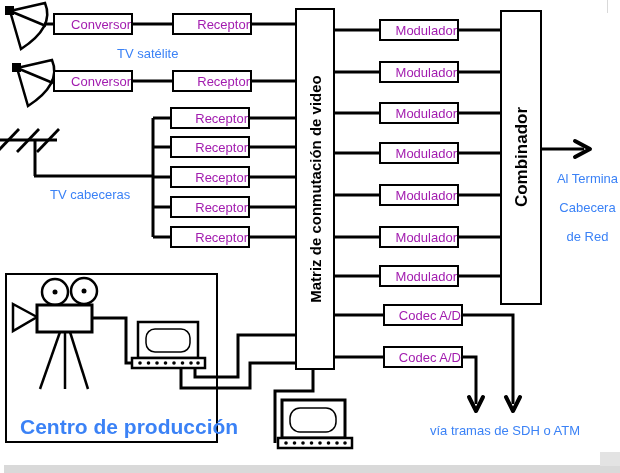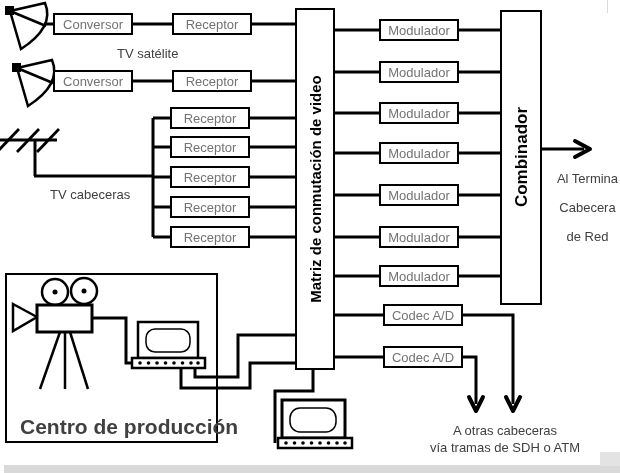--- a/index.html
+++ b/index.html
@@ -1,24 +1,24 @@
 <!DOCTYPE html>
 <html><head>
 <meta charset="utf-8">
 <style>
   html,body{margin:0;padding:0;}
   body{font-family:"Liberation Sans",sans-serif;background:#fff;}
   #stage{position:relative;width:620px;height:473px;background:#fff;overflow:hidden;}
   #wires{position:absolute;left:0;top:0;width:620px;height:473px;}
   .box{position:absolute;border:2px solid #000;background:#fff;display:flex;
-       align-items:center;justify-content:center;font-size:13px;color:#737373;
+       align-items:center;justify-content:flex-end;font-size:13px;color:#a21caf;
        white-space:nowrap;box-sizing:border-box;}
   .vlabel{position:absolute;display:flex;align-items:center;justify-content:center;
        font-weight:bold;color:#000;transform:rotate(-90deg);white-space:nowrap;}
-  .lbl{position:absolute;color:#404040;font-size:13px;white-space:nowrap;}
+  .lbl{position:absolute;color:#3b82f6;font-size:13px;white-space:nowrap;}
   .bold{font-weight:bold;font-size:21px;}
   .center{text-align:center;}
   .frame{position:absolute;border:2px solid #000;background:transparent;box-sizing:border-box;}
   .gray{position:absolute;background:#d9d9d9;}
 </style>
 </head>
 <body>
 
 <div id="stage">
 
@@ -227,21 +227,20 @@
   <div class="lbl" style="left:50px;top:187px;">TV cabeceras</div>
   <div class="lbl bold center" style="left:20px;top:415px;width:190px;">Centro de producción</div>
 
   <div class="lbl center" style="left:540px;top:164px;width:95px;line-height:29px;">
     <div>Al Termina</div>
     <div>Cabecera</div>
     <div>de Red</div>
   </div>
 
   <div class="lbl center" style="left:405px;top:422px;width:200px;line-height:17px;">
-    <div>A otras cabeceras</div>
     <div>vía tramas de SDH o ATM</div>
   </div>
 
   <div class="gray" style="left:4px;top:465px;width:616px;height:8px;"></div>
   <div class="gray" style="left:600px;top:452px;width:20px;height:14px;background:#e3e3e3;"></div>
   <div class="gray" style="left:607px;top:0;width:1px;height:13px;"></div>
 
 </div>
 
 </body></html>

